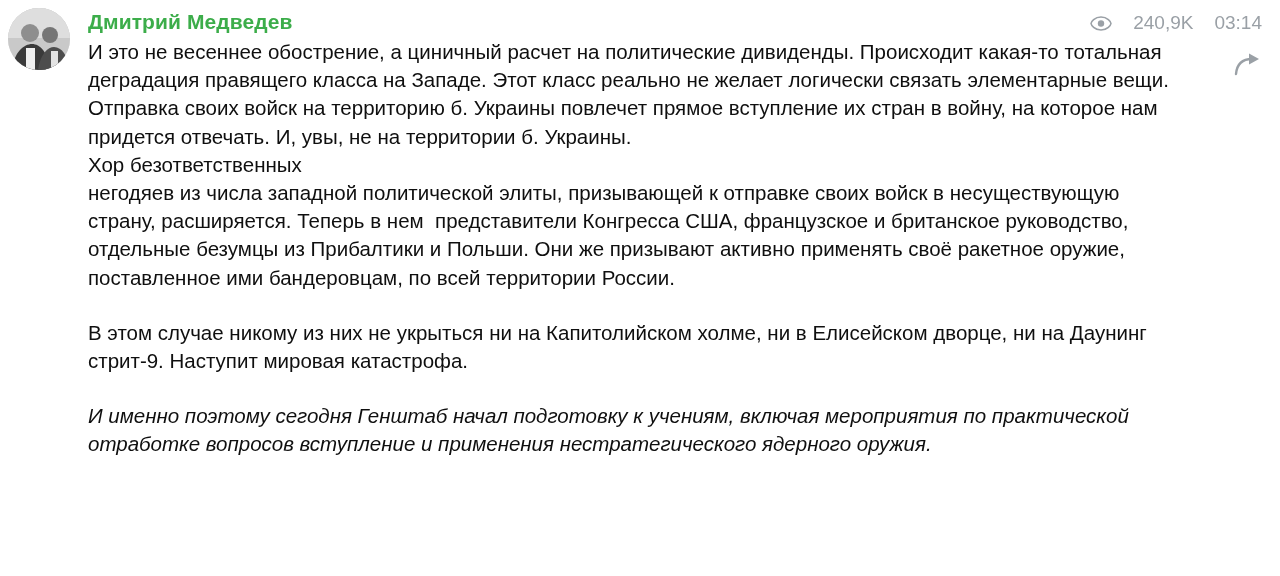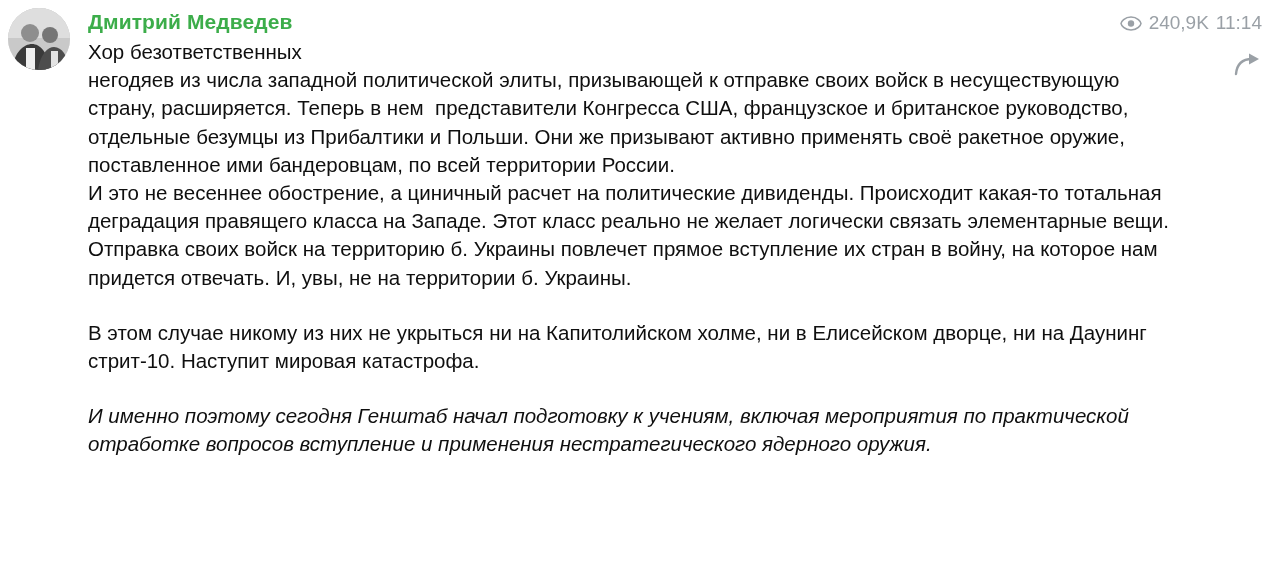--- a/index.html
+++ b/index.html
@@ -45,21 +45,21 @@
     font-weight: bold;
     letter-spacing: 0.1px;
     white-space: nowrap;
   }
   .meta {
     position: absolute;
     right: 18px;
     top: 12px;
     display: flex;
     align-items: center;
-    gap: 7px;
+    gap: 21px;
     color: #9aa0a6;
     font-size: 19px;
   }
   .eye-icon {
     display: block;
   }
   .share-btn {
     position: absolute;
     right: 18px;
     top: 52px;
@@ -107,31 +107,31 @@
   <div class="header-row">
     <div class="author">Дмитрий Медведев</div>
   </div>
 
   <div class="meta">
     <svg class="eye-icon" width="22" height="15" viewBox="0 0 22 15">
       <path d="M11 1 C4.5 1 1.2 6 1 7.5 C1.2 9 4.5 14 11 14 C17.5 14 20.8 9 21 7.5 C20.8 6 17.5 1 11 1 Z" fill="none" stroke="#9aa0a6" stroke-width="1.6"></path>
       <circle cx="11" cy="7.5" r="3.2" fill="#9aa0a6"></circle>
     </svg>
     <span>240,9K</span>
-    <span>11:14</span>
+    <span>03:14</span>
   </div>
 
   <div class="share-btn">
     <svg width="28" height="26" viewBox="0 0 28 26">
       <path d="M2 22 C3 11 10 7 18 7" fill="none" stroke="#9aa0a6" stroke-width="2.4" stroke-linecap="round"></path>
       <path d="M15 1.5 L25 7 L15 12.5 Z" fill="#9aa0a6"></path>
     </svg>
   </div>
 
   <div class="body">
+    <p class="para">И это не весеннее обострение, а циничный расчет на политические дивиденды. Происходит какая-то тотальная деградация правящего класса на Западе. Этот класс реально не желает логически связать элементарные вещи. Отправка своих войск на территорию б. Украины повлечет прямое вступление их стран в войну, на которое нам придется отвечать. И, увы, не на территории б. Украины.</p>
     <p class="para">Хор безответственных
 негодяев из числа западной политической элиты, призывающей к отправке своих войск в несуществующую страну, расширяется. Теперь в нем  представители Конгресса США, французское и британское руководство, отдельные безумцы из Прибалтики и Польши. Они же призывают активно применять своё ракетное оружие, поставленное ими бандеровцам, по всей территории России.</p>
-    <p class="para">И это не весеннее обострение, а циничный расчет на политические дивиденды. Происходит какая-то тотальная деградация правящего класса на Западе. Этот класс реально не желает логически связать элементарные вещи. Отправка своих войск на территорию б. Украины повлечет прямое вступление их стран в войну, на которое нам придется отвечать. И, увы, не на территории б. Украины.</p>
-    <p class="para spaced">В этом случае никому из них не укрыться ни на Капитолийском холме, ни в Елисейском дворце, ни на Даунинг стрит-10. Наступит мировая катастрофа.</p>
+    <p class="para spaced">В этом случае никому из них не укрыться ни на Капитолийском холме, ни в Елисейском дворце, ни на Даунинг стрит-9. Наступит мировая катастрофа.</p>
     <p class="para spaced italic">И именно поэтому сегодня Генштаб начал подготовку к учениям, включая мероприятия по практической отработке вопросов вступление и применения нестратегического ядерного оружия.</p>
   </div>
 
 </div>
 
 </body></html>

